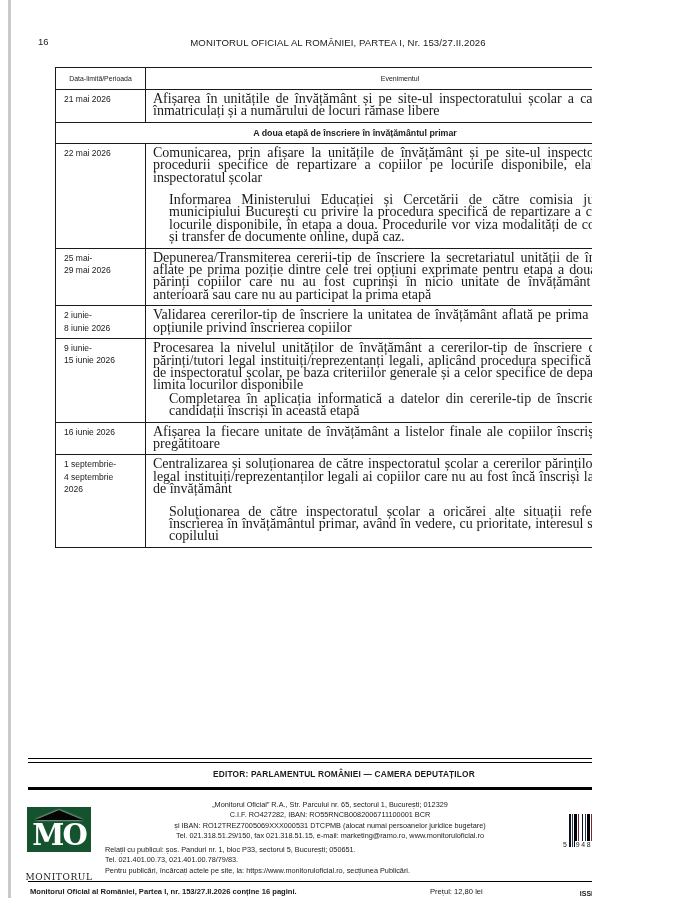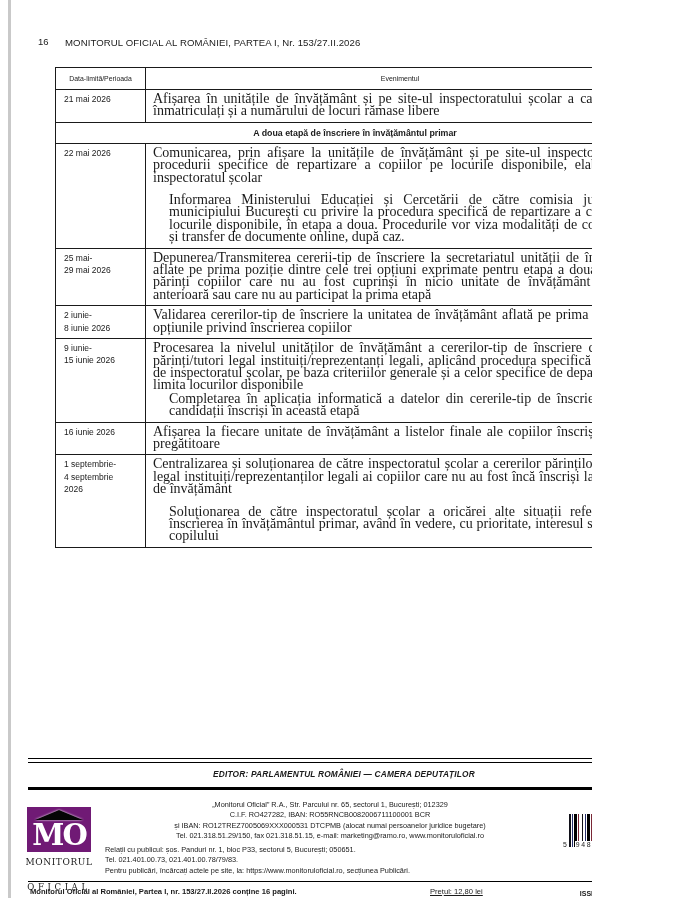--- a/index.html
+++ b/index.html
@@ -3,61 +3,61 @@
 <meta charset="utf-8">
 <style>
   html,body{margin:0;padding:0;background:#ffffff;}
   .page{
     position:relative;width:592px;height:898px;overflow:hidden;background:#ffffff;
     font-family:"Liberation Sans", sans-serif;color:#1a1a1a;
   }
   .scan-edge{position:absolute;left:8px;top:0;width:3px;height:898px;background:#c9c9c9;}
 
   .page-number{position:absolute;left:38px;top:36px;font-size:9.5px;}
-  .header-title{position:absolute;left:65px;width:600px;top:37px;font-size:9.6px;letter-spacing:.1px;}
+  .header-title{position:absolute;left:38px;width:600px;top:37px;text-align:center;font-size:9.6px;letter-spacing:.1px;}
 
   table.cal{position:absolute;left:55px;top:67px;width:600px;border-collapse:collapse;table-layout:fixed;border-radius:24px;}
   table.cal td,table.cal th{border:1.5px solid #1a1a1a;}
   th.col-date{width:85px;font-weight:normal;font-size:6.9px;padding:7px 2px;text-align:center;}
   th.col-event{font-weight:normal;font-size:7px;padding:7px 2px;text-align:center;}
   td.date-cell{vertical-align:top;padding:3px 2px 3px 8px;font-size:8.5px;line-height:12.3px;}
   td.event-cell{vertical-align:top;padding:3px 7px 4px 7px;font-size:14px;line-height:12.4px;text-align:justify;font-family:Liberation Serif, serif;}
   td.event-cell p.event{margin:0;}
   td.event-cell p.event + p.event{margin-top:1px;margin-left:16px;}
   td.event-cell.spaced p.event + p.event{margin-top:10px;}
   td.section-cell{text-align:center;font-weight:bold;font-size:8.8px;padding:5px 2px;}
 
   .rule-double{position:absolute;left:28px;width:632px;top:758px;height:3px;border-top:1.2px solid #000;border-bottom:1.2px solid #000;}
-  .editor-line{position:absolute;left:28px;width:632px;top:769px;text-align:center;font-weight:bold;font-size:8.3px;letter-spacing:.2px;font-style:italic;}
+  .editor-line{position:absolute;left:28px;width:632px;top:769px;text-align:center;font-weight:bold;font-size:8.3px;letter-spacing:.2px;}
   .rule-thick{position:absolute;left:28px;width:632px;top:787px;height:2.6px;background:#000;}
 
   .logo{position:absolute;left:25px;top:807px;width:68px;text-align:center;}
-  .logo-box{width:64px;height:45px;background:#701a75;position:relative;display:flex;align-items:flex-end;justify-content:center;margin:0 auto;}
+  .logo-box{width:64px;height:45px;background:#14532d;position:relative;display:flex;align-items:flex-end;justify-content:center;margin:0 auto;}
   .logo-roof{position:absolute;top:3px;left:50%;transform:translateX(-50%);width:0;height:0;
     border-left:24px solid transparent;border-right:24px solid transparent;border-bottom:10px solid #050505;
     filter:drop-shadow(0 0 1px #fff);}
   .logo-mo{font-family:"DejaVu Serif", serif;font-weight:bold;font-size:29px;line-height:33px;color:#fff;letter-spacing:-2px;}
-  .logo-line1{font-family:"DejaVu Serif", serif;font-size:9px;letter-spacing:.6px;margin-top:5px;}
+  .logo-line1{font-family:"DejaVu Serif", serif;font-size:9px;letter-spacing:.6px;margin-top:20px;}
   .logo-line2{font-family:"DejaVu Serif", serif;font-size:8.6px;letter-spacing:3.6px;margin-top:15px;}
 
   .address{position:absolute;left:105px;width:450px;top:800px;text-align:center;font-size:7.3px;line-height:10.4px;}
   .relations{position:absolute;left:105px;width:450px;top:845px;text-align:left;font-size:7.3px;line-height:10.4px;}
 
   .barcode{position:absolute;left:569px;top:814px;width:82px;}
   .barcode-bars{height:33px;background:repeating-linear-gradient(90deg,
     #101018 0 1.6px,#ffffff 1.6px 3.1px,#28306c 3.1px 4.4px,#ffffff 4.4px 5.4px,
     #000000 5.4px 8px,#ffffff 8px 9px,#7a2836 9px 10.2px,#ffffff 10.2px 12.6px);}
   .barcode-digits{display:flex;justify-content:space-between;margin-top:-6px;font-size:6.9px;letter-spacing:1.6px;}
   .barcode-digits span{background:#ffffff;padding:0 1px;}
   .barcode-digits span:first-child{margin-left:-7px;letter-spacing:0;}
 
   .rule-bottom{position:absolute;left:28px;width:632px;top:881px;border-top:1.2px solid #000;}
   .bottom-row{position:absolute;left:30px;width:628px;top:887px;height:11px;}
   .bl-left{position:absolute;left:0;top:0;font-weight:bold;font-size:7.6px;}
-  .bl-price{position:absolute;left:400px;top:0;font-size:7.6px;text-decoration:underline;}
+  .bl-price{position:absolute;left:400px;top:0;font-size:7.6px;}
   .bl-issn{position:absolute;right:0;top:-1px;font-size:7px;font-weight:bold;}
   .bl-issn .issn-value{font-size:10.5px;font-weight:normal;letter-spacing:.3px;}
 </style>
 </head>
 <body>
 
 <div class="page">
   <div class="scan-edge"></div>
 
   <div class="page-number">16</div>

